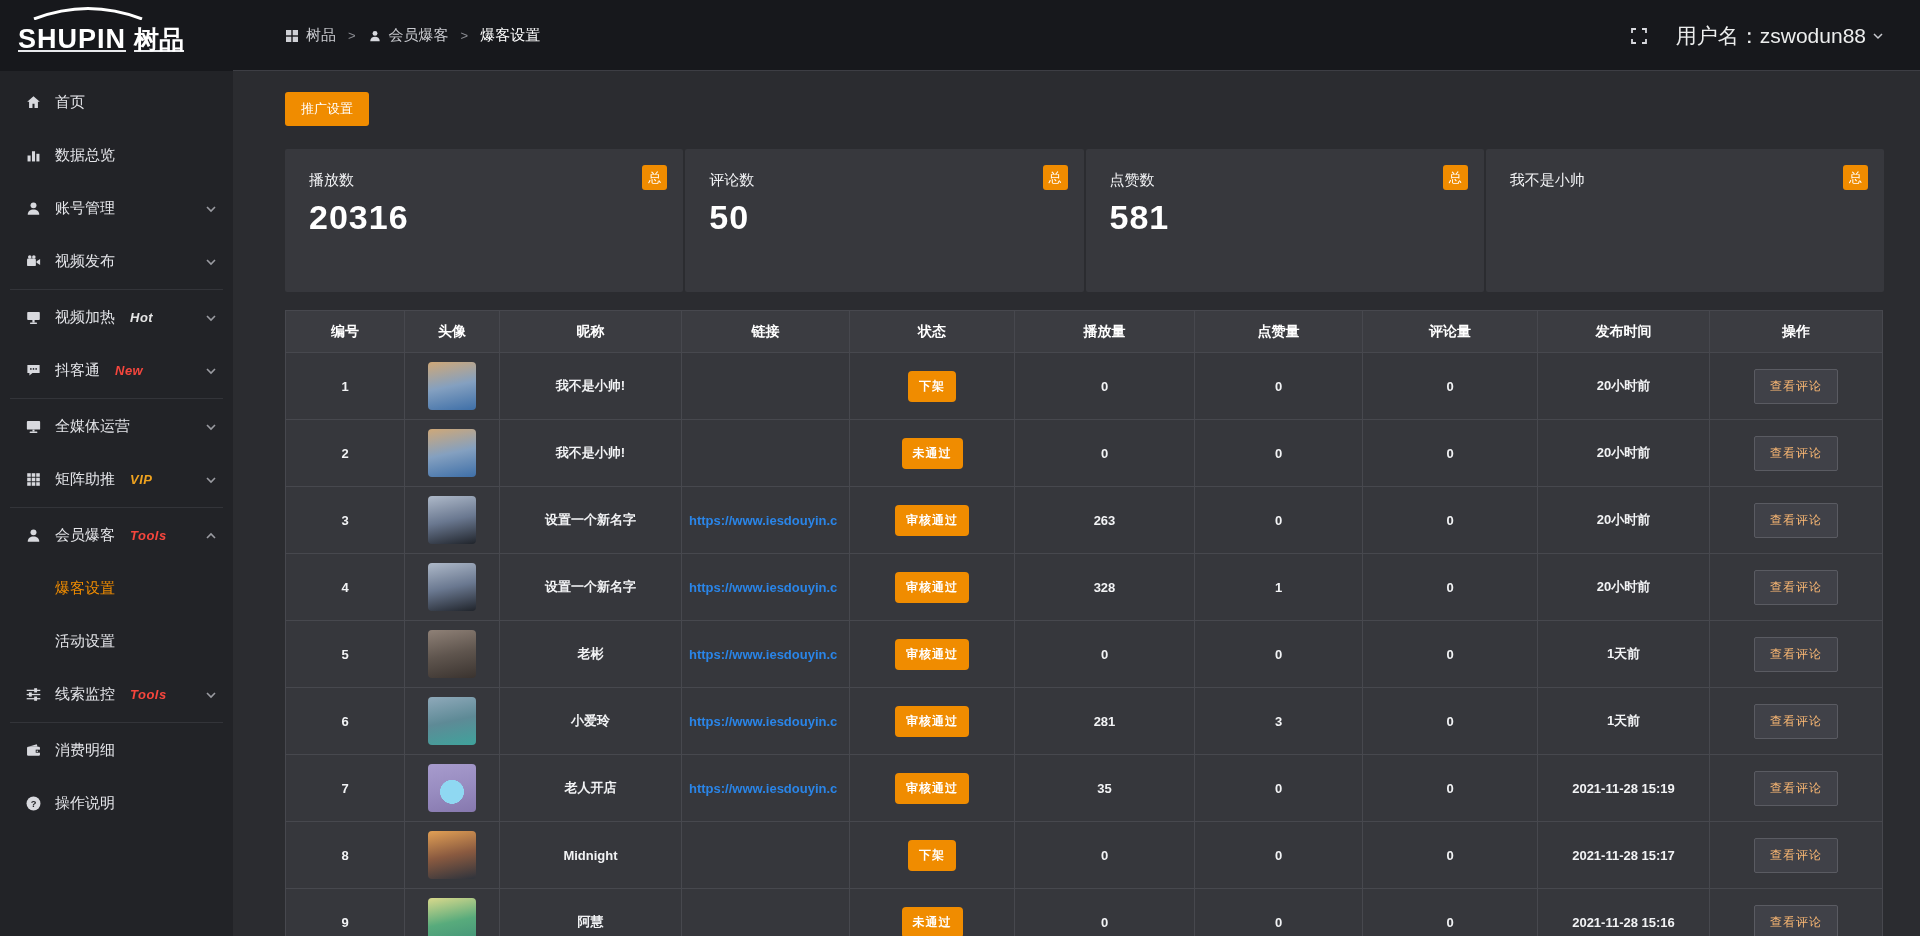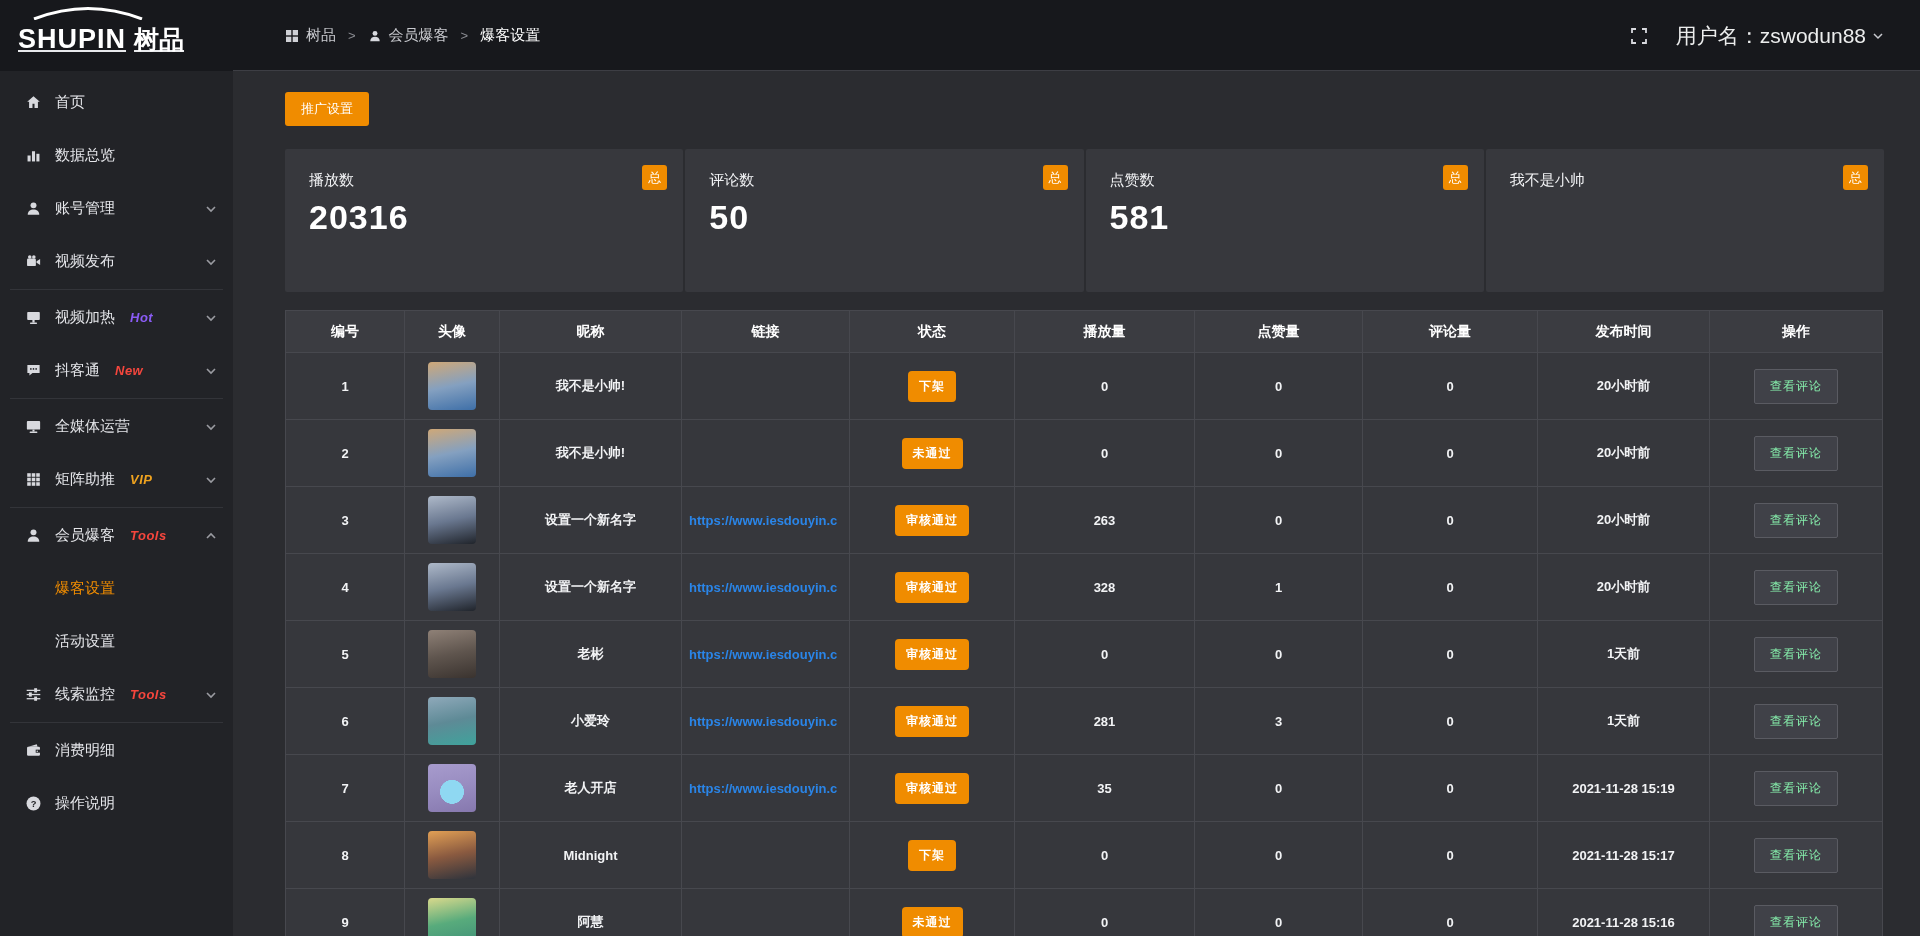--- a/index.html
+++ b/index.html
@@ -63,21 +63,21 @@
   th{background:#3b3c41;border:1px solid #47484e;height:42px;font-size:14px;color:#fff;
      font-weight:bold;}
   td{background:#36373c;border:1px solid #47484e;height:63px;text-align:center;font-size:13px;
      color:#e8e9ec;overflow:hidden;}
   td.bold{font-weight:bold;color:#f2f3f5;}
   td.link-cell{text-align:left;padding:0 3px 0 7px;white-space:nowrap;}
   a.vlink{color:#2a85e8;text-decoration:none;font-weight:bold;font-size:13px;cursor:pointer;}
   .avatar{width:48px;height:48px;border-radius:4px;margin:8px auto;}
   .status-btn{background:#f08c00;color:#fff;border:none;border-radius:4px;font-size:12px;
               font-weight:bold;padding:7px 11px;cursor:pointer;font-family:inherit;letter-spacing:1px;}
-  .action-btn{background:#404148;color:#86efac;border:1px solid #5a5b62;border-radius:2px;
+  .action-btn{background:#404148;color:#fdba74;border:1px solid #5a5b62;border-radius:2px;
               font-size:12px;padding:8px 15px;cursor:pointer;font-family:Liberation Serif, serif;letter-spacing:1px;}
 </style>
 </head>
 <body>
 
 <div class="app">
 
   <div class="topbar">
     <div class="crumbs" id="crumbs">
         <span class="crumb">
@@ -185,21 +185,21 @@
         <li class="nav-divider"></li>
         <li class="nav-item">
           <span class="nav-icon">
             <svg viewBox="0 0 20 20" fill="#d8d9de">
               <rect x="2.6" y="3.4" width="14.8" height="9.4" rx="1"></rect>
               <rect x="8.7" y="12.8" width="2.6" height="3.2"></rect>
               <rect x="5.8" y="16" width="8.4" height="1.7" rx="0.8"></rect>
             </svg>
           </span>
           <span class="nav-label">视频加热</span>
-          <span class="nav-badge" style="color: #8b5cf6;">Hot</span>
+          <span class="nav-badge" style="color: #e5e5e5;">Hot</span>
           <span class="nav-chevron">
             <svg viewBox="0 0 12 12">
               <polyline points="2,4 6,8 10,4" fill="none" stroke="#9a9ba1" stroke-width="1.6"></polyline>
             </svg>
           </span>
         </li>
         <li class="nav-item">
           <span class="nav-icon">
             <svg viewBox="0 0 20 20">
               <path d="M2.8 3.6 h14.4 v9.2 h-8.4 l-3.6 3.2 v-3.2 H2.8 Z" fill="#d8d9de"></path>

